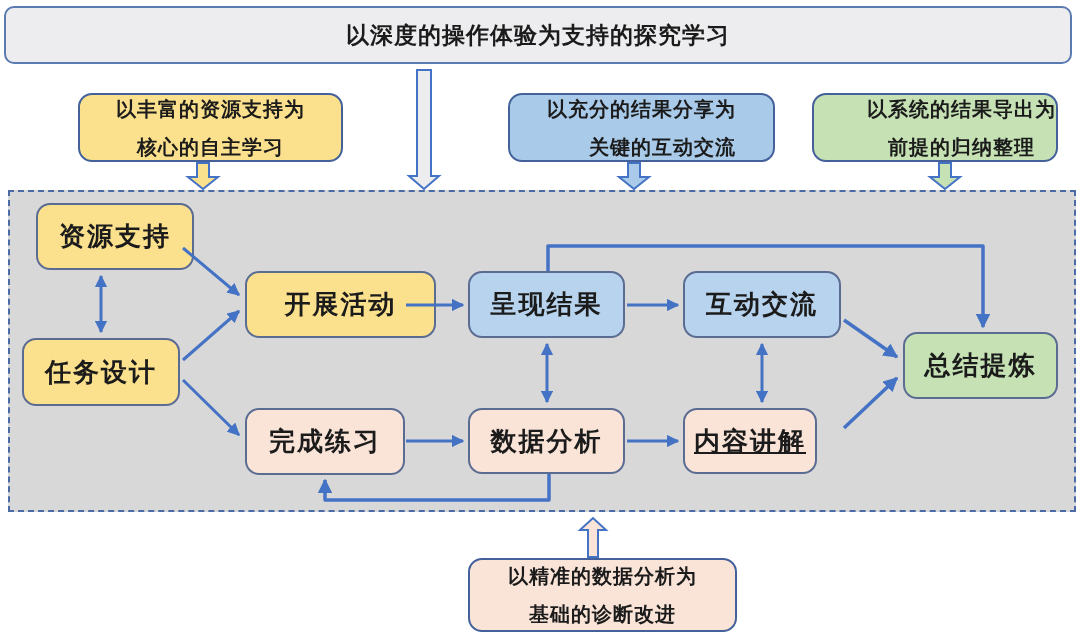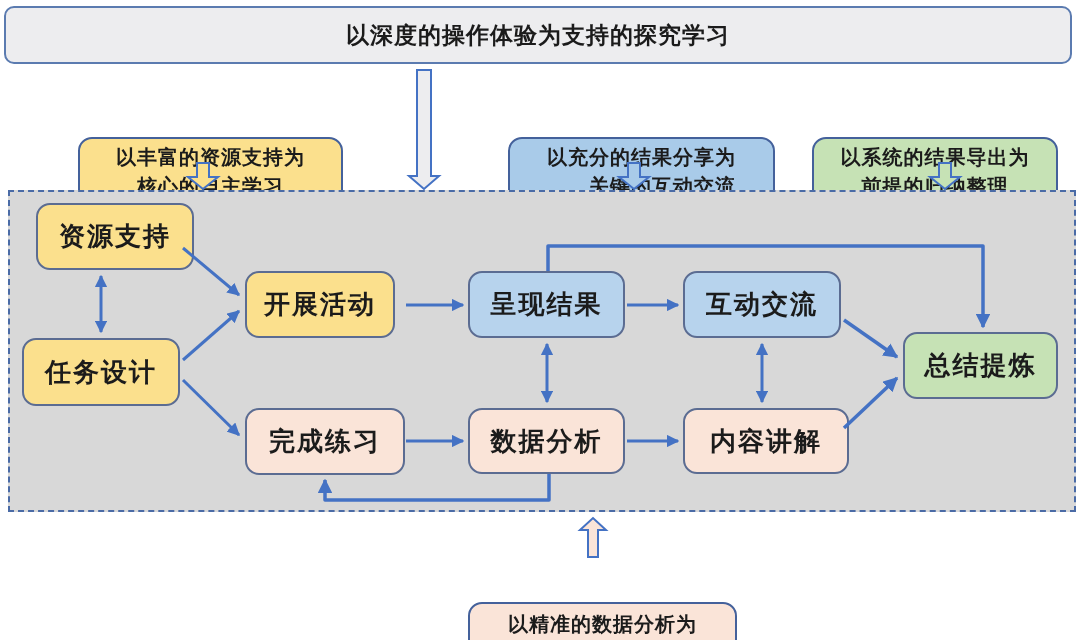--- a/index.html
+++ b/index.html
@@ -9,22 +9,22 @@
   }
   .banner{
     position:absolute;left:4px;top:6px;width:1068px;height:58px;
     background:#EDEDEF;border:2px solid #5B7BB0;border-radius:10px;
     display:flex;align-items:center;justify-content:center;
     font-size:23px;font-weight:600;letter-spacing:1px;box-sizing:border-box;
   }
   .callout{
     position:absolute;border:2px solid #44619B;border-radius:14px;
     display:flex;align-items:center;justify-content:center;text-align:center;
-    font-size:20px;font-weight:600;line-height:29px;letter-spacing:1px;
-    white-space:pre-line;box-sizing:border-box;margin-top:44px;
+    font-size:20px;font-weight:600;line-height:38px;letter-spacing:1px;
+    white-space:pre-line;box-sizing:border-box;
   }
   .panel{
     position:absolute;left:8px;top:190px;width:1068px;height:322px;
     background:#D8D8D8;border:2px dashed #4A6BA6;box-sizing:border-box;
   }
   .node{
     position:absolute;border:2px solid #5B6C92;border-radius:14px;
     display:flex;align-items:center;justify-content:center;
     font-size:26px;font-weight:600;letter-spacing:2px;box-sizing:border-box;
   }
@@ -45,53 +45,53 @@
   </div>
 
   <div class="callout fill-yellow" style="left:78px;top:93px;width:265px;height:69px;">
     <span>以丰富的资源支持为
 核心的自主学习</span>
   </div>
   <div class="callout fill-blue-deep" style="left:508px;top:93px;width:267px;height:69px;text-align:right;">
     <span>以充分的结果分享为
 关键的互动交流</span>
   </div>
-  <div class="callout fill-green" style="left:812px;top:93px;width:246px;height:69px;">
+  <div class="callout fill-green" style="left:812px;top:93px;width:246px;height:69px;justify-content:flex-end;">
     <span>以系统的结果导出为
 前提的归纳整理</span>
   </div>
   <div class="callout fill-pink" style="left:468px;top:558px;width:269px;height:74px;">
     <span>以精准的数据分析为
 基础的诊断改进</span>
   </div>
 
   <div class="panel"></div>
 
   <div class="node fill-yellow" style="left:22px;top:203px;width:158px;height:67px;margin-left:14px;">
     <span>资源支持</span>
   </div>
   <div class="node fill-yellow" style="left:22px;top:338px;width:158px;height:68px;">
     <span>任务设计</span>
   </div>
-  <div class="node fill-yellow" style="left:245px;top:271px;width:150px;height:67px;">
+  <div class="node fill-yellow" style="left:245px;top:271px;width:191px;height:67px;">
     <span>开展活动</span>
   </div>
   <div class="node fill-blue" style="left:468px;top:271px;width:157px;height:67px;">
     <span>呈现结果</span>
   </div>
   <div class="node fill-pink" style="left:245px;top:408px;width:160px;height:67px;">
     <span>完成练习</span>
   </div>
   <div class="node fill-pink" style="left:468px;top:408px;width:157px;height:66px;">
     <span>数据分析</span>
   </div>
   <div class="node fill-blue" style="left:683px;top:271px;width:158px;height:67px;">
     <span>互动交流</span>
   </div>
-  <div class="node fill-pink" style="left:683px;top:408px;width:166px;height:66px;">
+  <div class="node fill-pink" style="left:683px;top:408px;width:134px;height:66px;text-decoration:underline;">
     <span>内容讲解</span>
   </div>
   <div class="node fill-green" style="left:903px;top:332px;width:155px;height:67px;">
     <span>总结提炼</span>
   </div>
 
   <svg class="overlay" viewBox="0 0 1080 640">
     <defs>
       <marker id="ah" viewBox="0 0 10 10" refX="9" refY="5" markerWidth="4.2" markerHeight="4.2" orient="auto-start-reverse">
         <path d="M0,0 L10,5 L0,10 Z" fill="#4472C4"></path>

